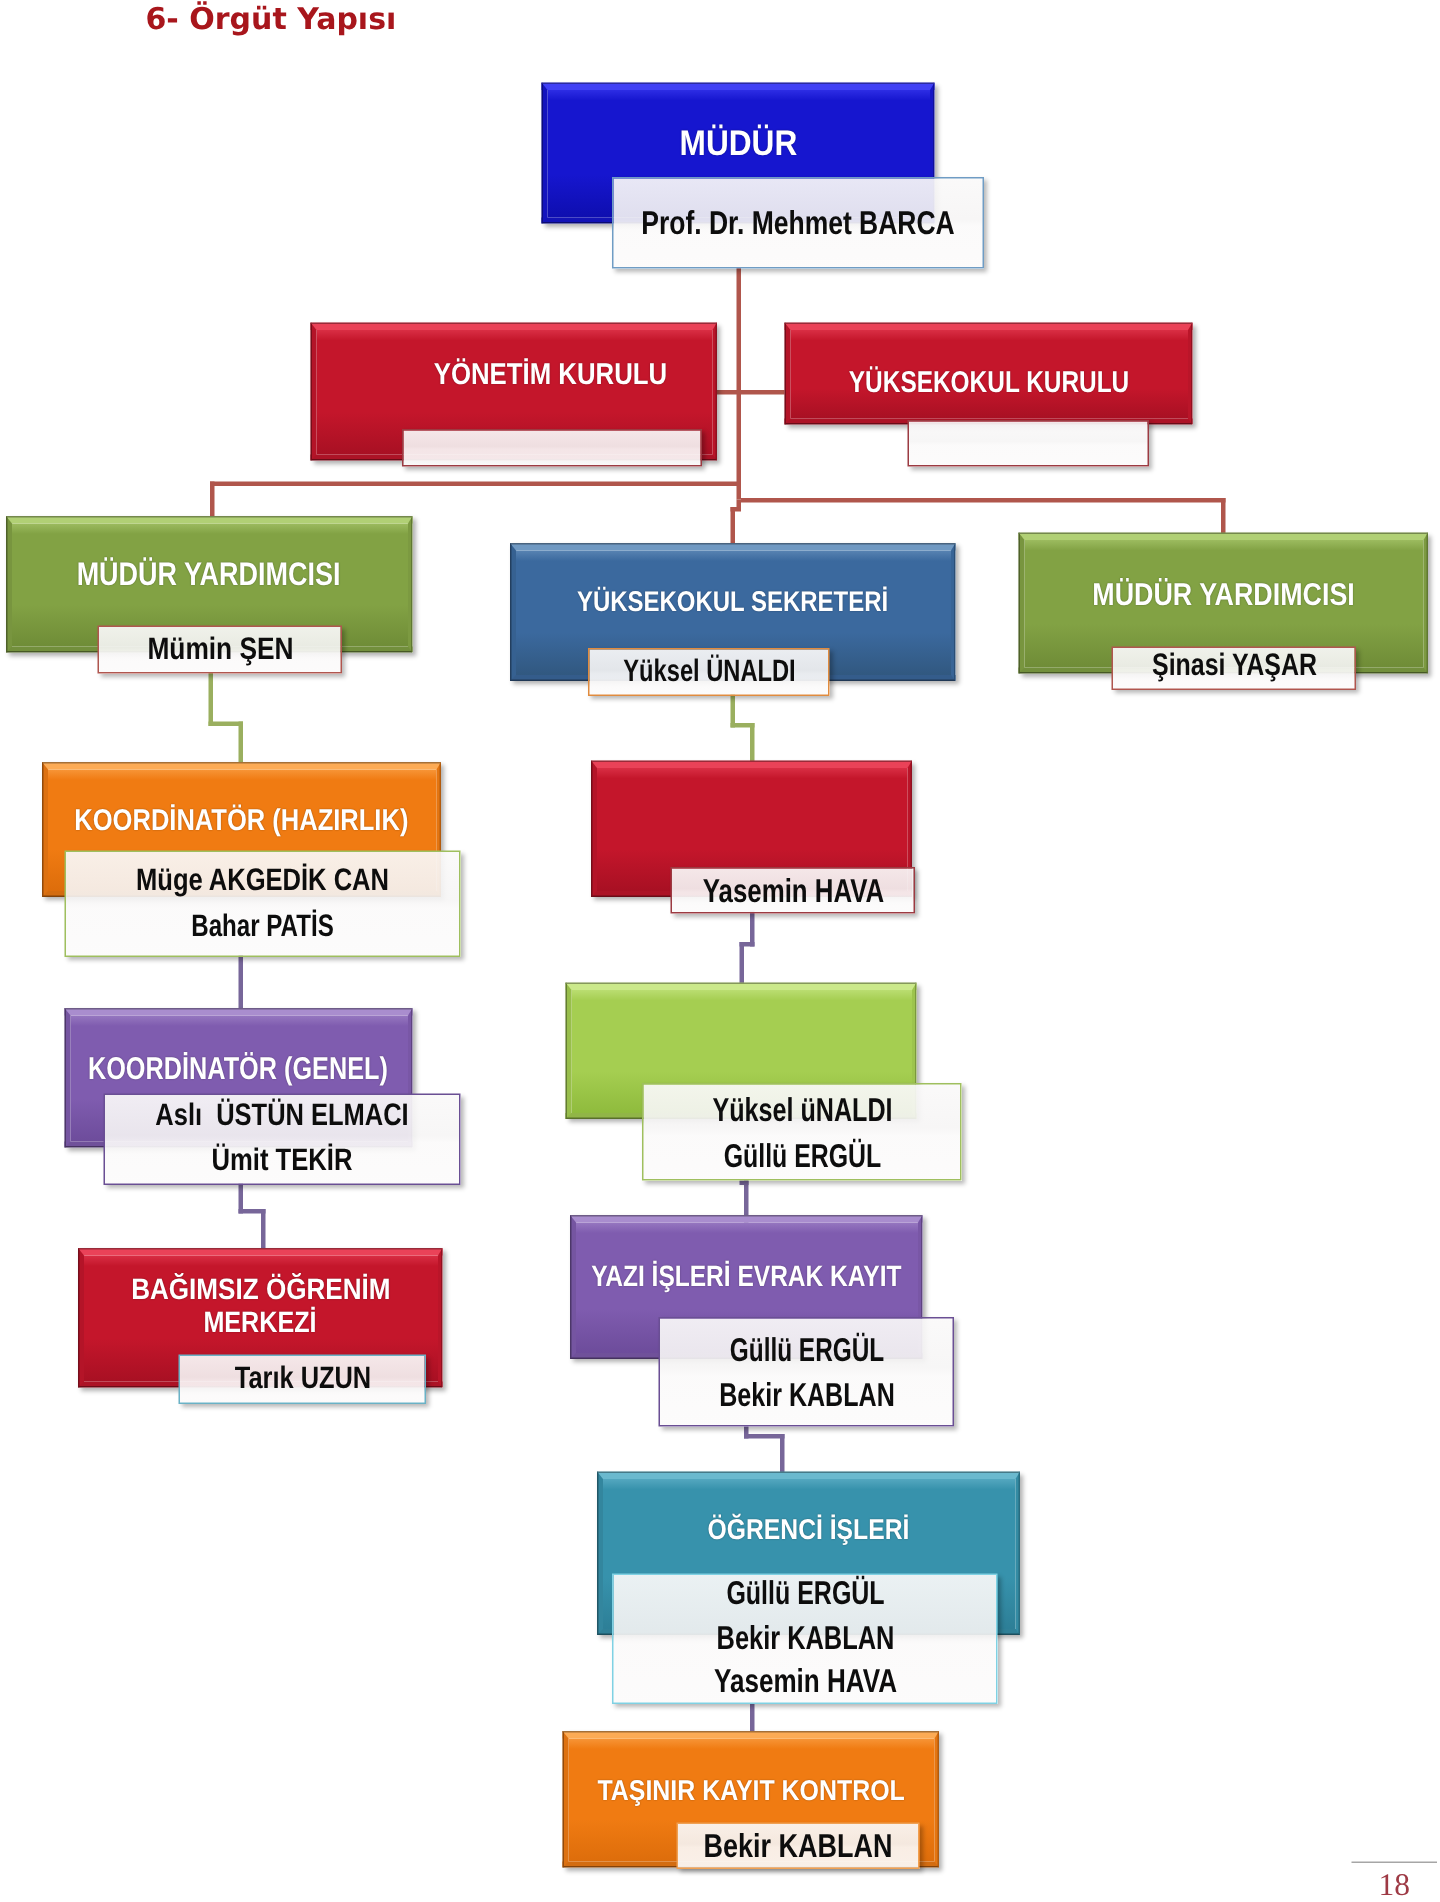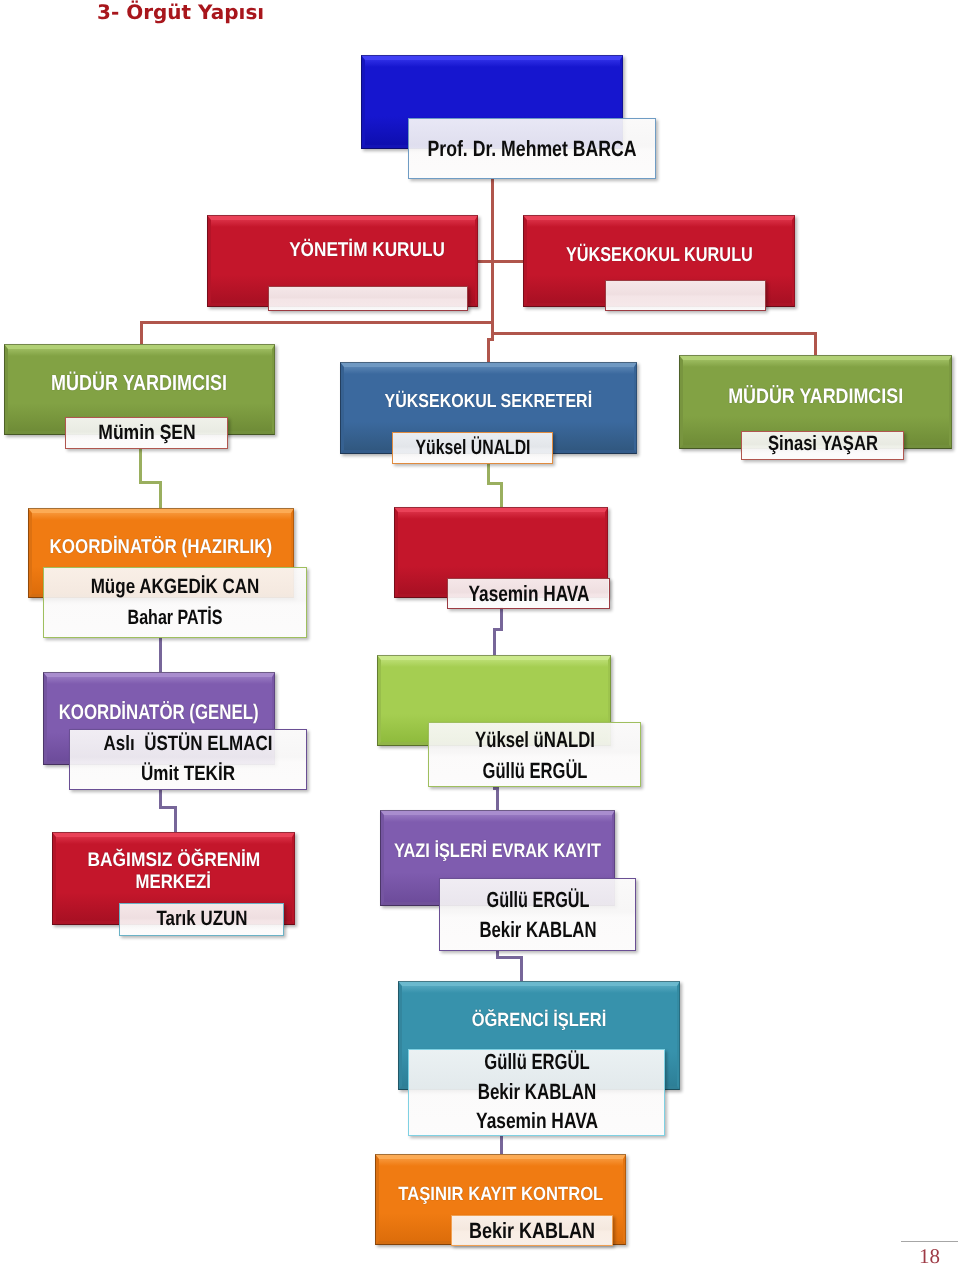--- a/index.html
+++ b/index.html
@@ -65,21 +65,21 @@
     box-shadow:2px 2px 3px rgba(0,0,0,0.30);}
   .box.teal .bevel{
     border-color:#6bb9ce #348ba3 #308097 #33869e;
     background:linear-gradient(180deg,#54a7bf 0,#3792ac 7px,#3792ac 66%,#2d7f97 100%);
     box-shadow:2px 2px 3px rgba(0,0,0,0.30);}
 </style>
 </head>
 <body>
 
 <div id="stage">
-  <div class="slide-title">3- Örgüt Yapısı</div>
+  <div class="slide-title">6- Örgüt Yapısı</div>
 
   <div class="connectors">
     <i class="conn" style="left:491px;top:178px;width:3px;height:155px;background:#b0564c"></i>
     <i class="conn" style="left:478px;top:260px;width:14px;height:3px;background:#b0564c"></i>
     <i class="conn" style="left:494px;top:260px;width:29px;height:3px;background:#b0564c"></i>
     <i class="conn" style="left:140px;top:321px;width:352px;height:3px;background:#b0564c"></i>
     <i class="conn" style="left:140px;top:321px;width:3px;height:24px;background:#b0564c"></i>
     <i class="conn" style="left:494px;top:332px;width:323px;height:3px;background:#b0564c"></i>
     <i class="conn" style="left:814px;top:332px;width:3px;height:25px;background:#b0564c"></i>
     <i class="conn" style="left:491px;top:333px;width:3px;height:7px;background:#b0564c"></i>
@@ -103,36 +103,39 @@
     <i class="conn" style="left:496px;top:951px;width:3px;height:8px;background:#776699"></i>
     <i class="conn" style="left:496px;top:956px;width:27px;height:3px;background:#776699"></i>
     <i class="conn" style="left:520px;top:956px;width:3px;height:26px;background:#776699"></i>
     <i class="conn" style="left:500px;top:1136px;width:3px;height:19px;background:#776699"></i>
   </div>
 
   <div class="nodes">
     <div class="node">
       <div class="box blue_dark" style="left:361px;top:55px;width:262px;height:94px;">
         <span class="bevel"></span>
+        <div class="face" style="top:27.0px;height:28px;font-size:23.8px;line-height:28px;">
+          <span class="tl" style="transform:scaleX(0.8862);">MÜDÜR</span>
+        </div>
       </div>
       <div class="namebox" style="left:408px;top:118px;width:248px;height:61px;border-color:#6f9cc4;font-size:22.0px;">
         <span class="ln" style="top:19.17px;transform:translateX(-50%) scaleX(0.8027);">Prof. Dr. Mehmet BARCA</span>
       </div>
     </div>
     <div class="node">
       <div class="box red" style="left:207px;top:215px;width:271px;height:92px;">
         <span class="bevel"></span>
         <div class="face" style="top:23px;height:24px;font-size:20.1px;line-height:24px;padding-left:48px;">
           <span class="tl" style="transform:scaleX(0.8554);">YÖNETİM KURULU</span>
         </div>
       </div>
       <div class="namebox empty" style="left:268px;top:286px;width:200px;height:25px;border-color:#9c3b42;"></div>
     </div>
     <div class="node">
-      <div class="box red" style="left:523px;top:215px;width:272px;height:92px;">
+      <div class="box red" style="left:523px;top:215px;width:272px;height:68px;">
         <span class="bevel"></span>
         <div class="face" style="top:28.3px;height:24px;font-size:20.1px;line-height:24px;">
           <span class="tl" style="transform:scaleX(0.8103);">YÜKSEKOKUL KURULU</span>
         </div>
       </div>
       <div class="namebox empty" style="left:605px;top:280px;width:161px;height:31px;border-color:#9c3b42;"></div>
     </div>
     <div class="node">
       <div class="box olive_green" style="left:4px;top:344px;width:271px;height:91px;">
         <span class="bevel"></span>

